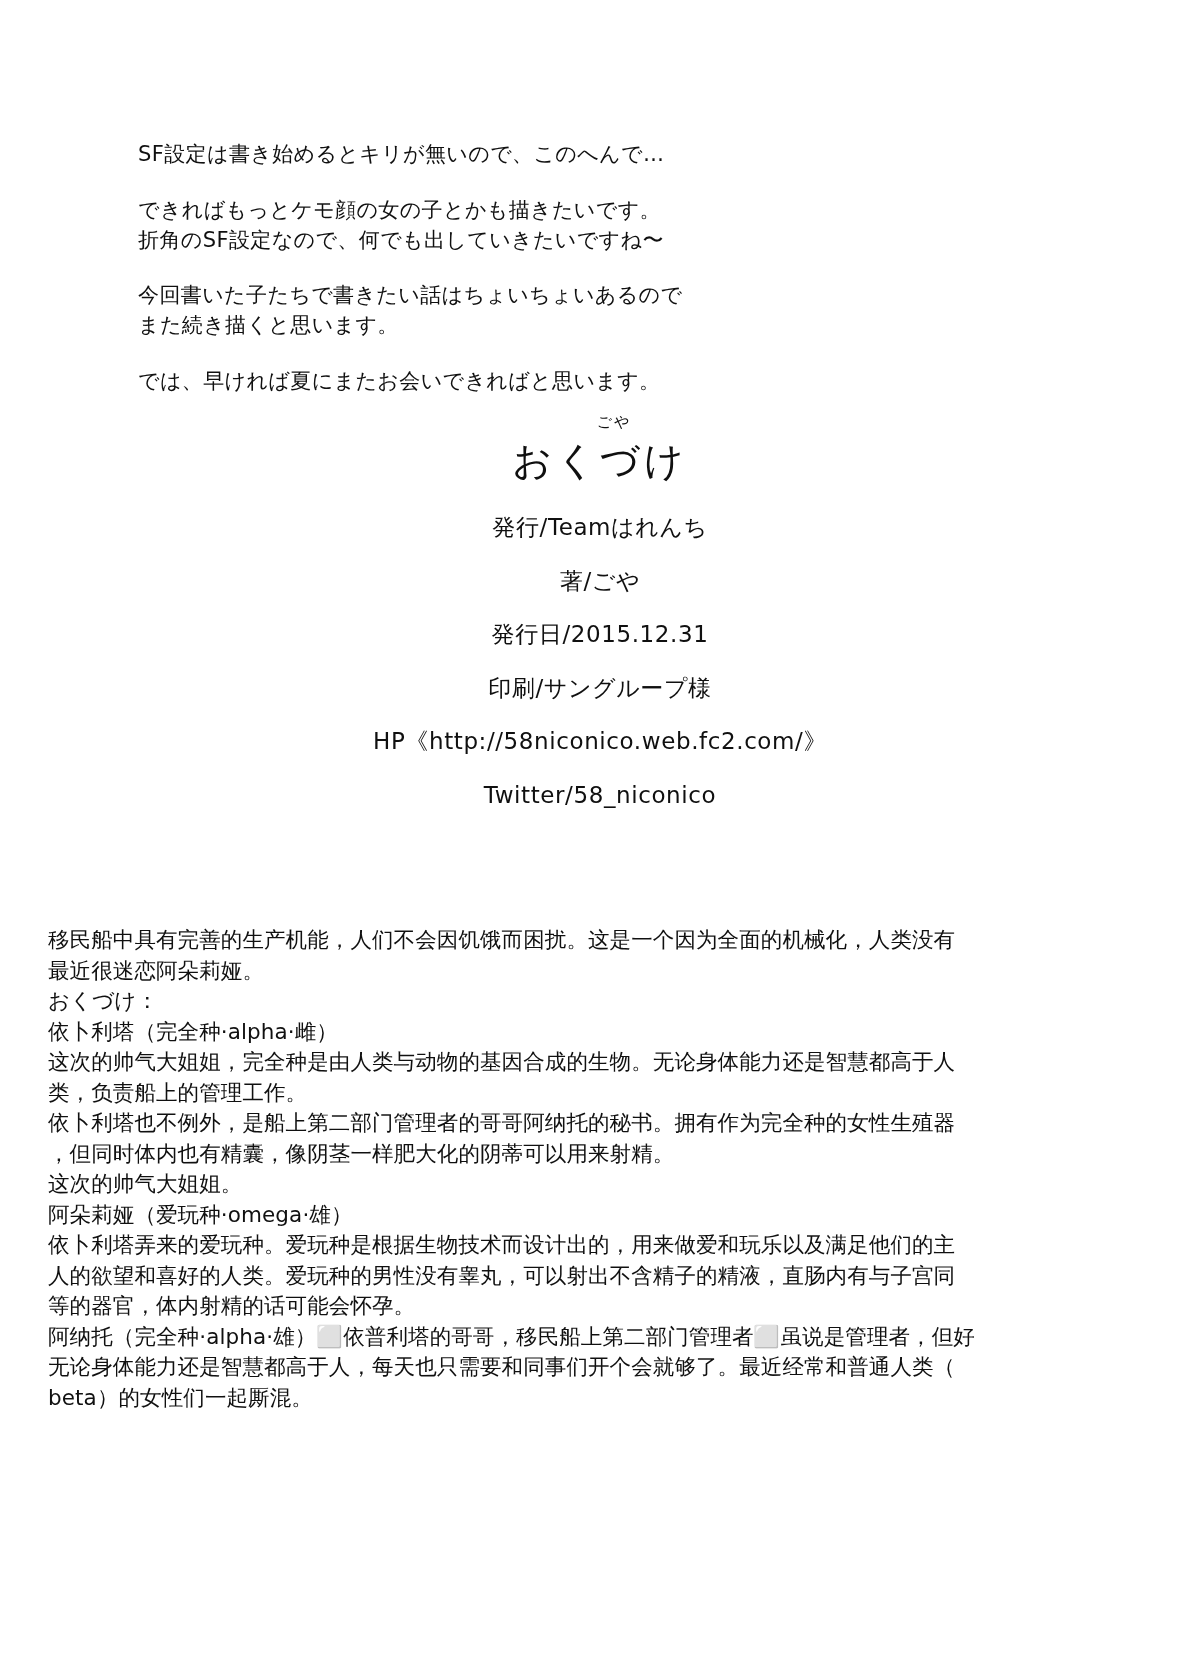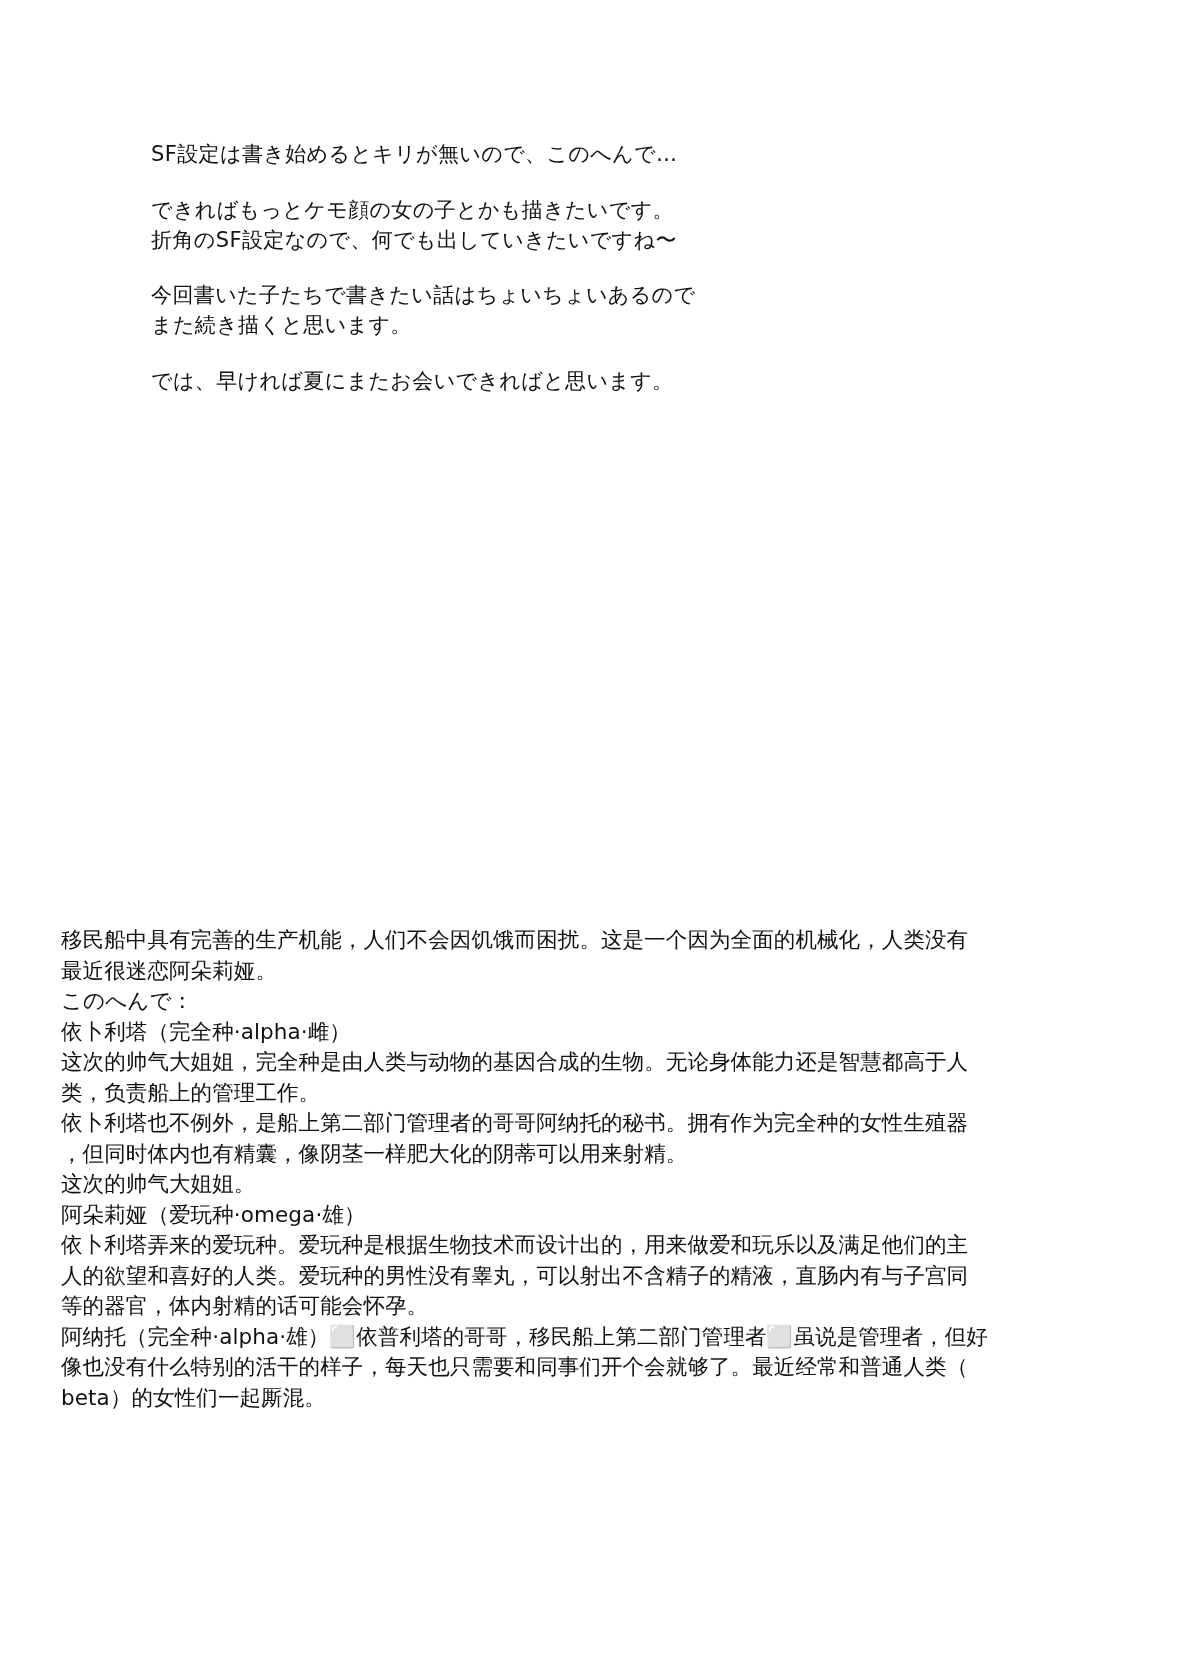--- a/index.html
+++ b/index.html
@@ -13,21 +13,20 @@
     font-family: "DejaVu Sans", "Liberation Sans", sans-serif;
     color: #101010;
     position: relative;
     overflow: hidden;
   }
   .page {
     position: relative;
     width: 1072px;
     height: 1679px;
     box-sizing: border-box;
-    margin-left: 13px;
   }
 
   
   .afterword {
     position: absolute;
     left: 138px;
     top: 140px;
     width: 900px;
   }
   .aw-para {
@@ -91,33 +90,43 @@
 
   <div class="afterword">
     <p class="aw-para">SF設定は書き始めるとキリが無いので、このへんで…</p>
     <p class="aw-para">できればもっとケモ顔の女の子とかも描きたいです。
 折角のSF設定なので、何でも出していきたいですね〜</p>
     <p class="aw-para">今回書いた子たちで書きたい話はちょいちょいあるので
 また続き描くと思います。</p>
     <p class="aw-para">では、早ければ夏にまたお会いできればと思います。</p>
   </div>
 
+  <div class="colophon">
+    <div class="colophon-ruby">ごや</div>
+    <div class="colophon-title">おくづけ</div>
+    <div class="colophon-line">発行/Teamはれんち</div>
+    <div class="colophon-line">著/ごや</div>
+    <div class="colophon-line">発行日/2015.12.31</div>
+    <div class="colophon-line">印刷/サングループ様</div>
+    <div class="colophon-line">HP《http://58niconico.web.fc2.com/》</div>
+    <div class="colophon-line">Twitter/58_niconico</div>
+  </div>
 
   <div class="notes">
     <p class="notes-line">移民船中具有完善的生产机能，人们不会因饥饿而困扰。这是一个因为全面的机械化，人类没有</p>
     <p class="notes-line">最近很迷恋阿朵莉娅。</p>
-    <p class="notes-line">このへんで：</p>
+    <p class="notes-line">おくづけ：</p>
     <p class="notes-line">依卜利塔（完全种·alpha·雌）</p>
     <p class="notes-line">这次的帅气大姐姐，完全种是由人类与动物的基因合成的生物。无论身体能力还是智慧都高于人</p>
     <p class="notes-line">类，负责船上的管理工作。</p>
     <p class="notes-line">依卜利塔也不例外，是船上第二部门管理者的哥哥阿纳托的秘书。拥有作为完全种的女性生殖器</p>
     <p class="notes-line">，但同时体内也有精囊，像阴茎一样肥大化的阴蒂可以用来射精。</p>
     <p class="notes-line">这次的帅气大姐姐。</p>
     <p class="notes-line">阿朵莉娅（爱玩种·omega·雄）</p>
     <p class="notes-line">依卜利塔弄来的爱玩种。爱玩种是根据生物技术而设计出的，用来做爱和玩乐以及满足他们的主</p>
     <p class="notes-line">人的欲望和喜好的人类。爱玩种的男性没有睾丸，可以射出不含精子的精液，直肠内有与子宫同</p>
     <p class="notes-line">等的器官，体内射精的话可能会怀孕。</p>
     <p class="notes-line">阿纳托（完全种·alpha·雄）⬜依普利塔的哥哥，移民船上第二部门管理者⬜虽说是管理者，但好</p>
-    <p class="notes-line">像也没有什么特别的活干的样子，每天也只需要和同事们开个会就够了。最近经常和普通人类（</p>
+    <p class="notes-line">无论身体能力还是智慧都高于人，每天也只需要和同事们开个会就够了。最近经常和普通人类（</p>
     <p class="notes-line">beta）的女性们一起厮混。</p>
   </div>
 
 </div>
 
 </body></html>

